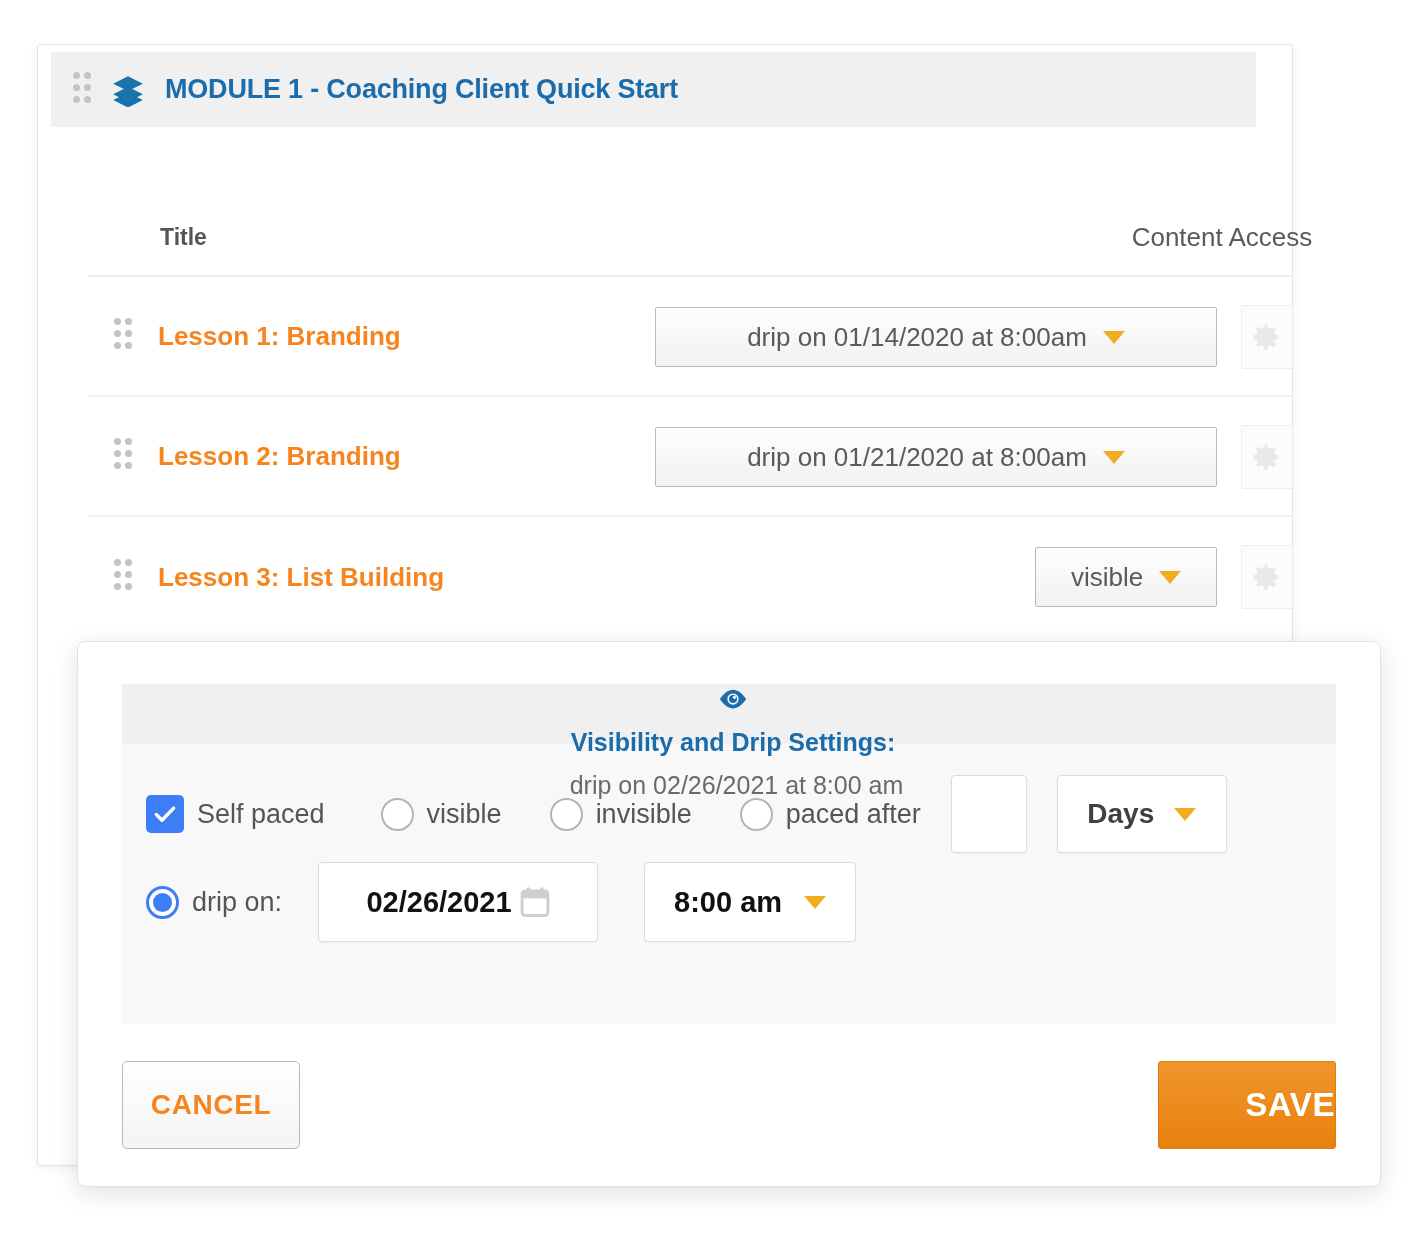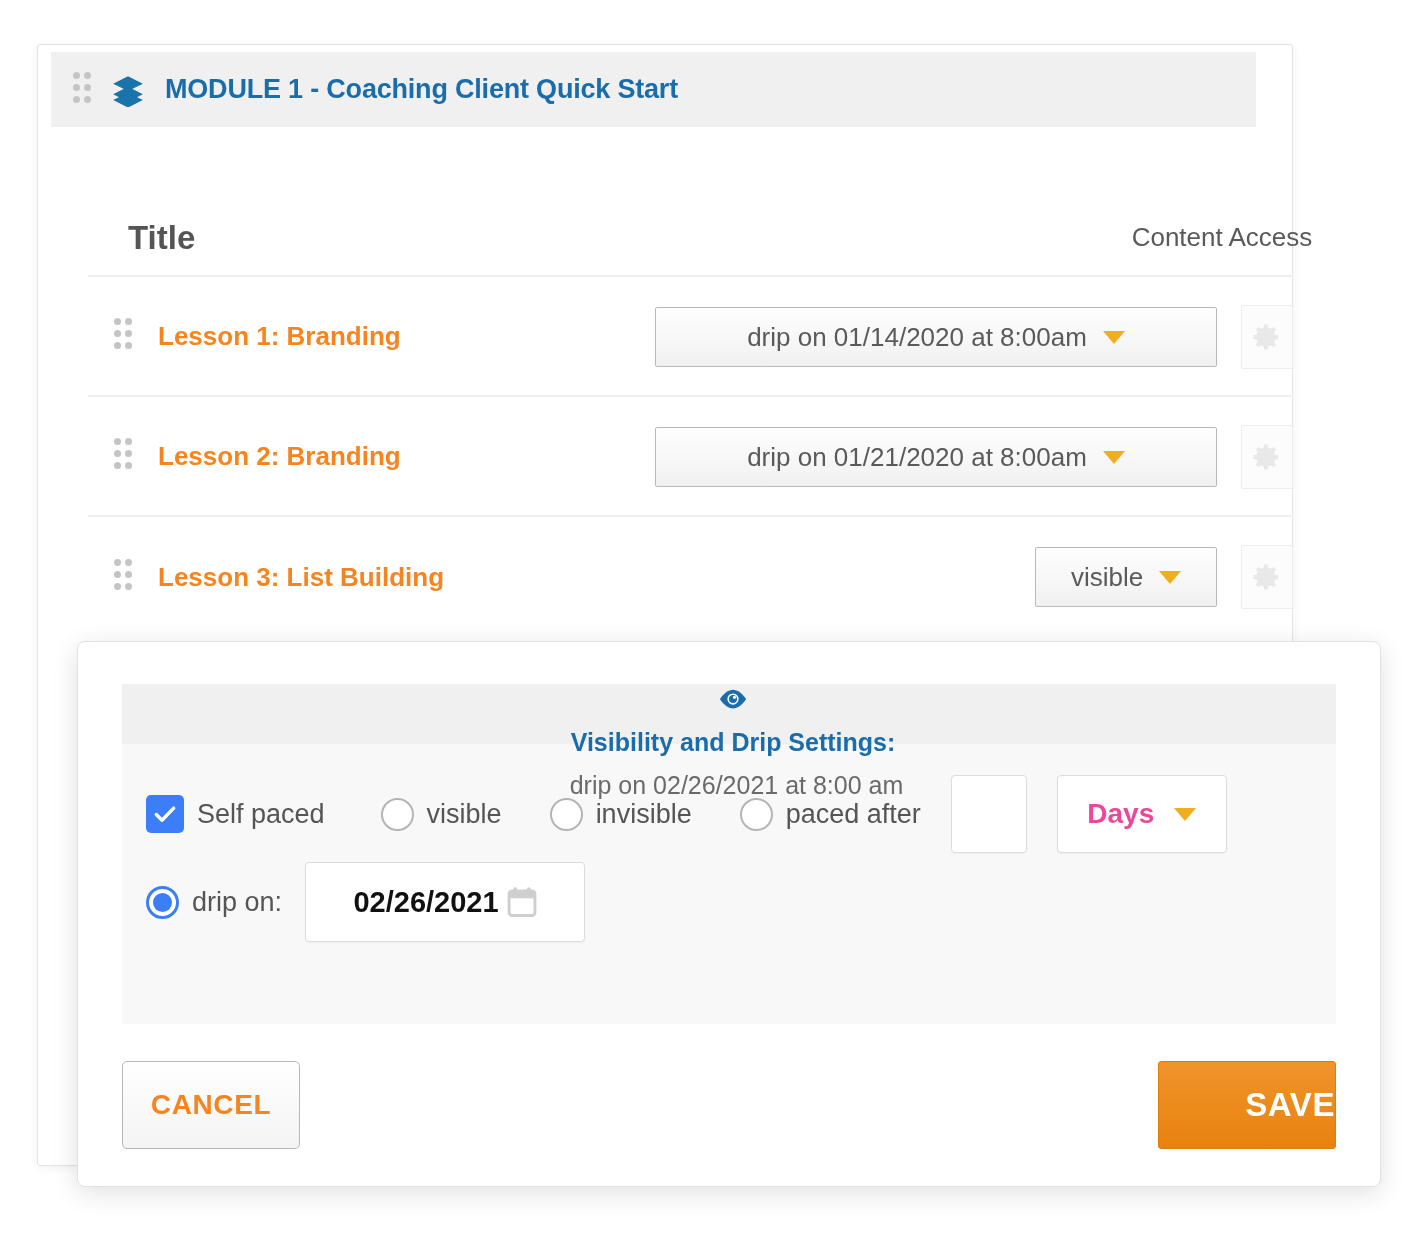--- a/index.html
+++ b/index.html
@@ -86,22 +86,22 @@
     top: 200px;
     width: 1205px;
   }
   .thead {
     height: 77px;
     display: flex;
     align-items: center;
     border-bottom: 2px solid #efeeee;
   }
   .th-title {
-    margin-left: 40px;
-    font-size: 33px;
+    margin-left: 72px;
+    font-size: 23px;
     font-weight: bold;
     color: #555555;
   }
   .th-access {
     position: absolute;
     left: 924px;
     top: 22px;
     width: 420px;
     text-align: center;
     font-size: 26px;
@@ -289,32 +289,32 @@
     border: 1px solid #dcdcdc;
     border-radius: 4px;
     margin-left: 30px;
     display: flex;
     align-items: center;
     justify-content: center;
     gap: 20px;
     padding: 0 22px;
     font-size: 28px;
     font-weight: bold;
-    color: #ec4899;
+    color: #404040;
     flex: none;
     box-shadow: 0 1px 2px rgba(0,0,0,0.04);
   }
 
   .date-input {
     height: 80px;
     min-width: 280px;
     background: #ffffff;
     border: 1px solid #dcdcdc;
     border-radius: 4px;
-    margin-left: 23px;
+    margin-left: 36px;
     display: flex;
     align-items: center;
     justify-content: center;
     gap: 8px;
     padding: 0 22px;
     font-size: 29px;
     font-weight: bold;
     color: #111111;
     flex: none;
     box-shadow: 0 1px 2px rgba(0,0,0,0.04);
@@ -538,20 +538,24 @@
             <span>
               <svg class="cal-icon" viewBox="0 0 24 26" aria-hidden="true">
                 <rect x="1.5" y="4" width="21" height="20" rx="2.5" fill="#ffffff" stroke="#cfcfcf" stroke-width="2.4"></rect>
                 <rect x="1.5" y="4" width="21" height="6" fill="#cfcfcf"></rect>
                 <rect x="5" y="1" width="3" height="6" rx="1.3" fill="#cfcfcf"></rect>
                 <rect x="16" y="1" width="3" height="6" rx="1.3" fill="#cfcfcf"></rect>
               </svg>
             </span>
           </span>
 
+          <span class="time-select">
+            <span>8:00 am</span>
+            <span class="caret"></span>
+          </span>
 
         </div>
 
       </div>
     </div>
 
     <div class="modal-footer">
       <button class="btn-cancel">CANCEL</button>
       <button class="btn-save">SAVE</button>
     </div>

